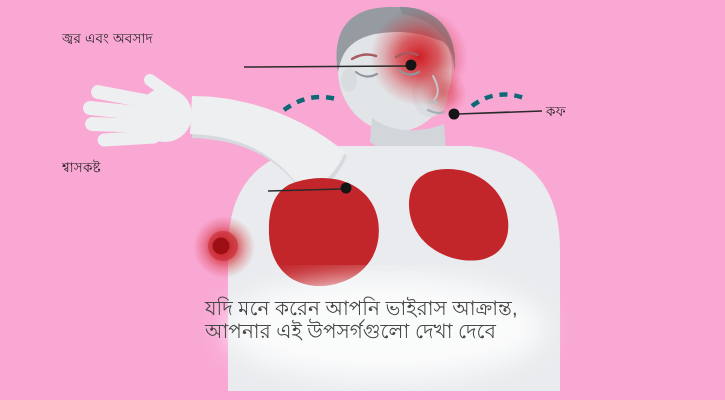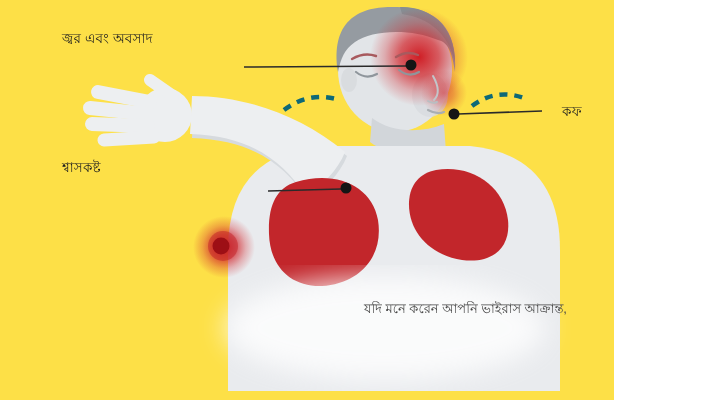--- a/index.html
+++ b/index.html
@@ -1,31 +1,31 @@
 <!DOCTYPE html>
 <html><head>
 <meta charset="utf-8">
 <style>
   html,body{margin:0;padding:0;background:#fff;}
   .stage{
-    position:relative;width:614px;height:400px;background:#fde047;overflow:hidden;
+    position:relative;width:725px;height:400px;background:#f9a8d4;overflow:hidden;
     font-family:"Liberation Sans","DejaVu Sans",sans-serif;
   }
   .stage svg{position:absolute;left:0;top:0;}
   .sym-label{
     position:absolute;font-size:13.5px;color:#1f1f1f;letter-spacing:.2px;
     white-space:nowrap;
   }
   .label-fever{left:62px;top:28px;}
   .label-breath{left:62px;top:157px;}
   .label-muscle{left:62px;top:207px;}
-  .label-cough{left:546px;top:101px;margin-left:16px;}
+  .label-cough{left:546px;top:101px;}
   .caption{
-    position:absolute;left:205px;top:297px;width:362px;text-align:right;
-    font-size:13px;line-height:23px;color:#474747;
+    position:absolute;left:205px;top:297px;width:362px;text-align:left;
+    font-size:20px;line-height:23px;color:#474747;
   }
 </style>
 </head>
 <body>
 
 <div class="stage">
 
   <svg width="725" height="400" viewBox="0 0 725 400" aria-hidden="true">
     <defs>
       <radialGradient id="glow">
@@ -102,14 +102,15 @@
       <circle cx="346" cy="188" r="5.5"></circle>
     </g>
   </svg>
 
   <div class="sym-label label-fever">জ্বর এবং অবসাদ</div>
   <div class="sym-label label-breath">শ্বাসকষ্ট</div>
   <div class="sym-label label-cough">কফ</div>
 
   <div class="caption">
     <div>যদি মনে করেন আপনি ভাইরাস আক্রান্ত,</div>
+    <div>আপনার এই উপসর্গগুলো দেখা দেবে</div>
   </div>
 </div>
 
 </body></html>

